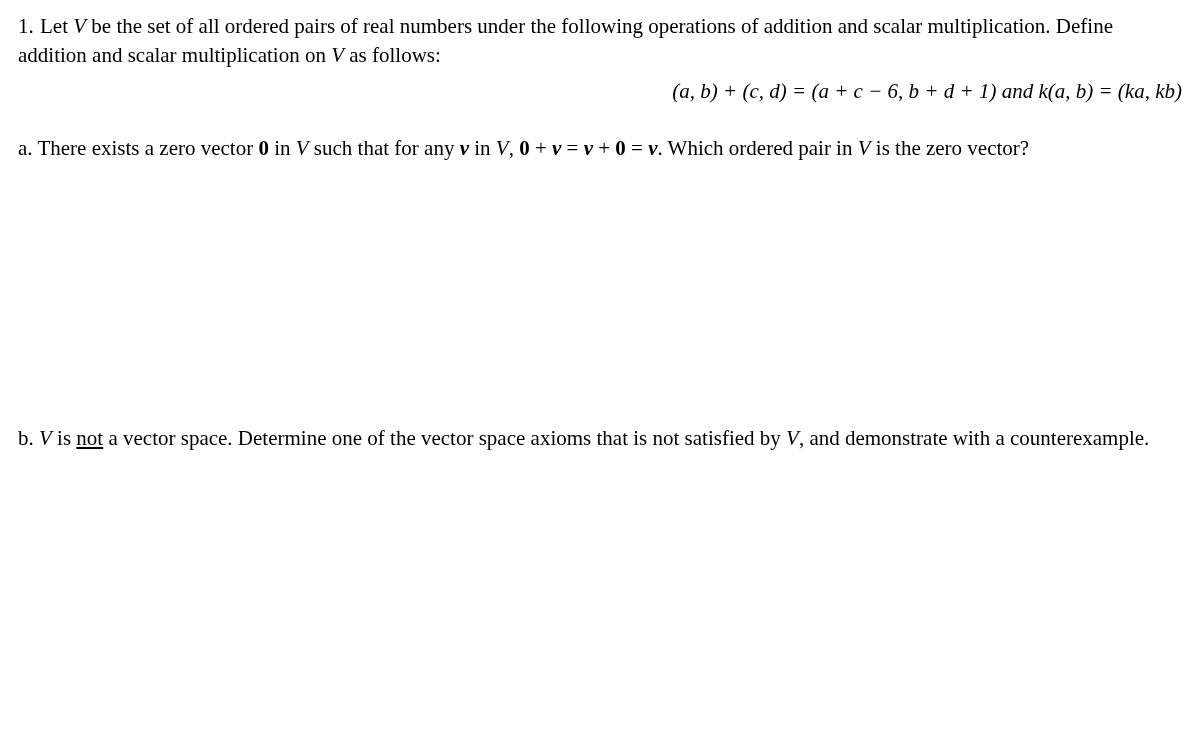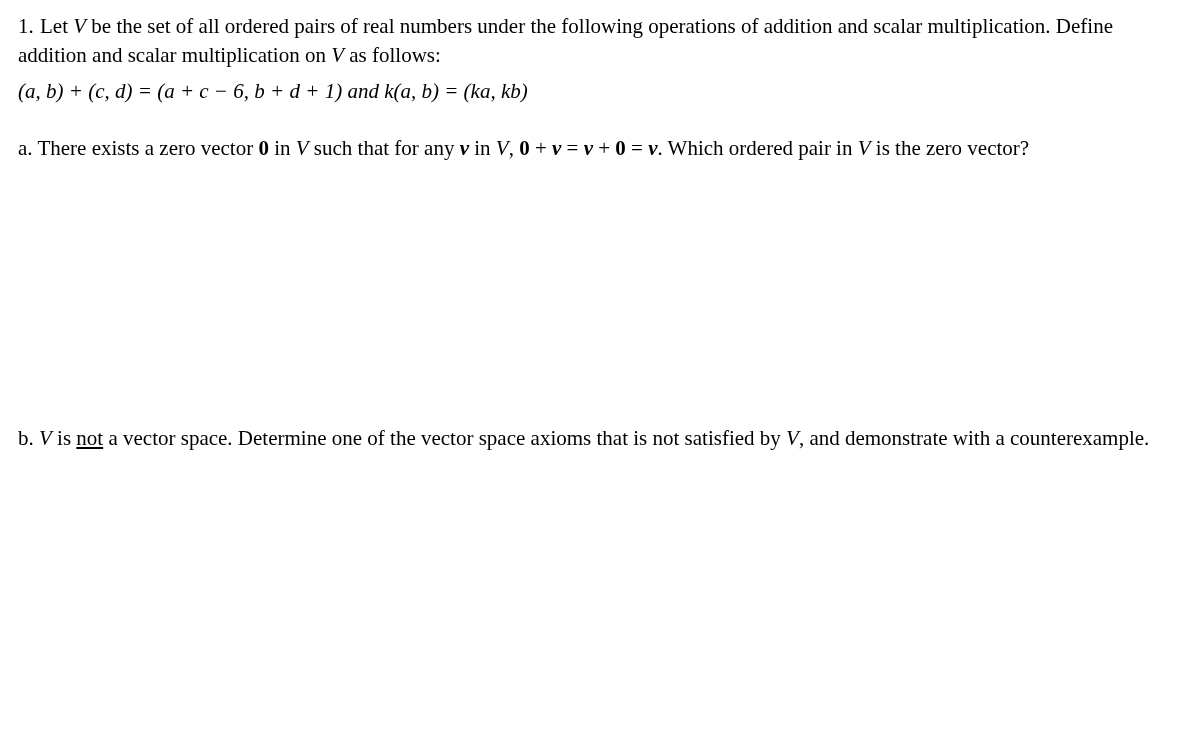--- a/index.html
+++ b/index.html
@@ -10,21 +10,21 @@
       padding: 12px 18px;
       color: #000;
       background: #fff;
       width: 1200px;
       box-sizing: border-box;
     }
     .problem-intro {
       margin-bottom: 6px;
     }
     .equation-line {
-      text-align: left;
+      text-align: right;
       margin: 2px 0 28px;
     }
     .part-a {
       margin-bottom: 260px;
     }
     .part-b {
       margin-bottom: 20px;
       margin-top: 20px;
     }
     .italic {

